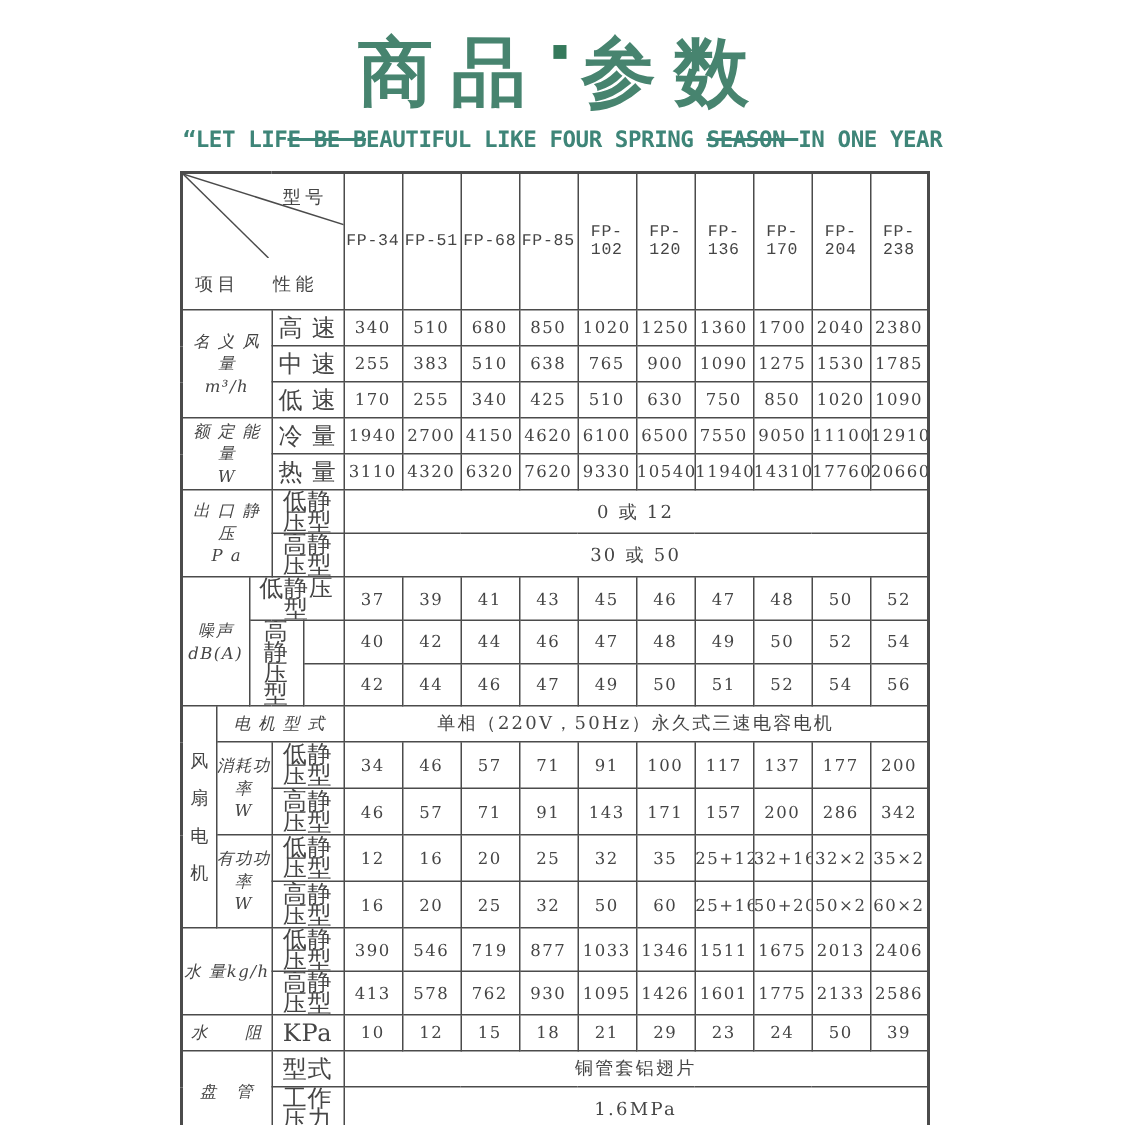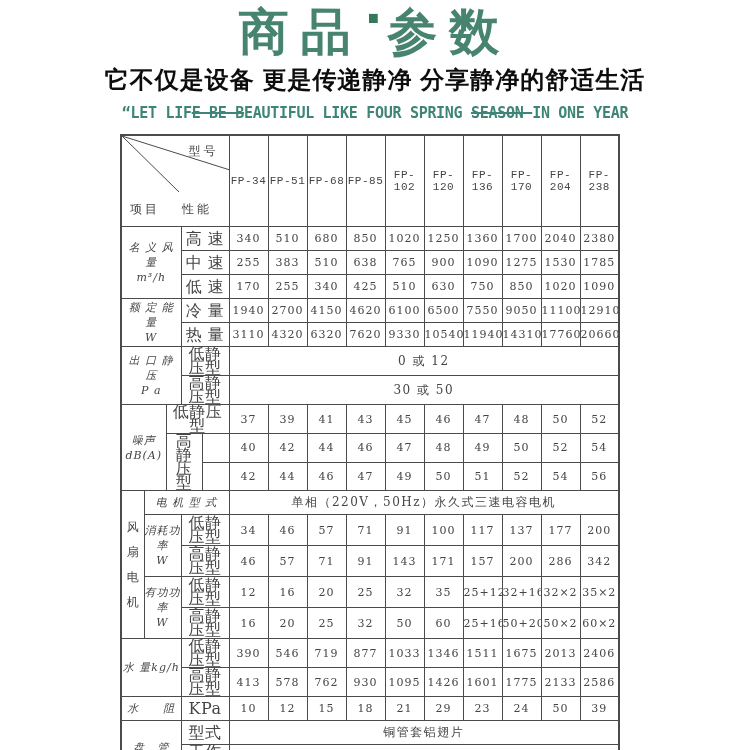--- a/index.html
+++ b/index.html
@@ -7,21 +7,21 @@
     --dot:#35795B;
     --tagline:#3E8578;
     --line:#4b4b4b;
     --ink:#454545;
   }
   html,body{margin:0;padding:0;}
   body{
     width:750px;height:750px;background:#ffffff;overflow:hidden;
     font-family:"Liberation Sans", sans-serif;
   }
-  .hero{text-align:center;padding-top:4px;}
+  .hero{text-align:center;padding-top:20px;}
   .title{
     margin:0;font-size:50px;font-weight:900;line-height:56px;
     color:var(--accent);letter-spacing:12px;white-space:nowrap;
   }
   .title .dot{
     display:inline-block;font-size:62px;line-height:0;vertical-align:10px;
     letter-spacing:0;margin:0 2px;color:var(--dot);font-weight:900;
   }
   .subtitle{
     margin-top:4px;font-size:24px;font-weight:600;color:#0d0d0d;
@@ -57,21 +57,20 @@
   .c-lbl{position:absolute;font-size:12px;letter-spacing:3px;color:var(--ink);}
   .c-top{top:7px;right:10px;}
   .c-mid{bottom:8px;left:60px;}
   .c-bot{bottom:8px;left:8px;}
 </style>
 </head>
 <body>
 
 <div class="hero">
   <h1 class="title"><span>商品</span><span class="dot">·</span><span>参数</span></h1>
-  <div class="subtitle">它不仅是设备 更是传递静净 分享静净的舒适生活</div>
   <div class="tagline" id="tagline"><span class="">“LET LIF</span><span class="strike">E BE B</span><span class="">EAUTIFUL LIKE FOUR SPRING </span><span class="strike">SEASON </span><span class="">IN ONE YEAR</span></div>
 </div>
 
 <table class="spec">
   <colgroup>
     <col style="width:23px">
       <col style="width:22px">
       <col style="width:15px">
       <col style="width:21px">
       <col style="width:27px">

